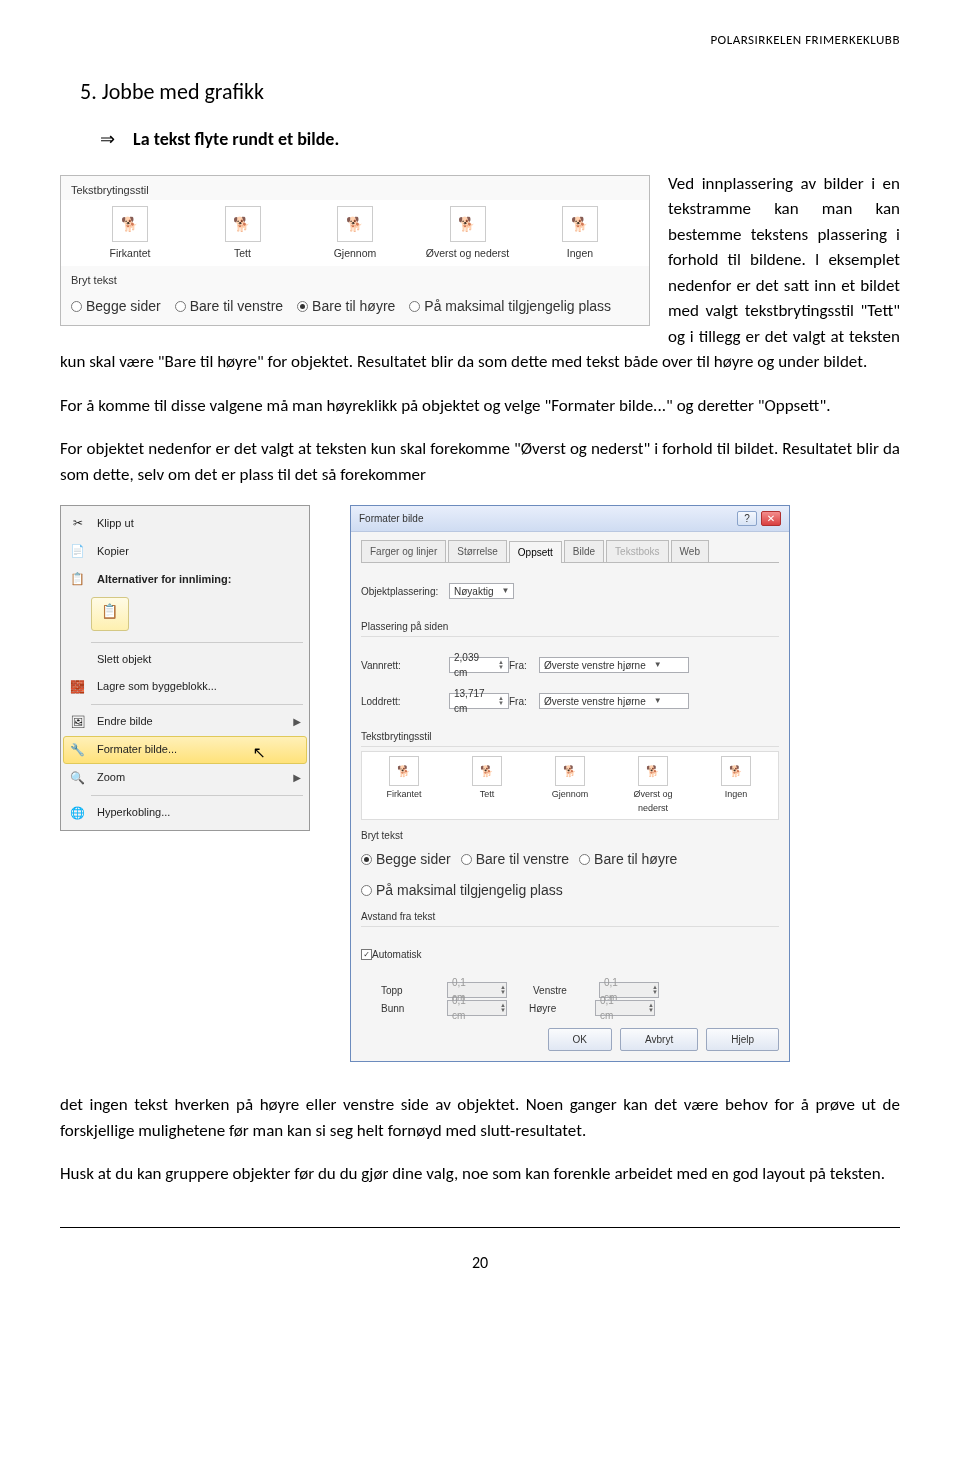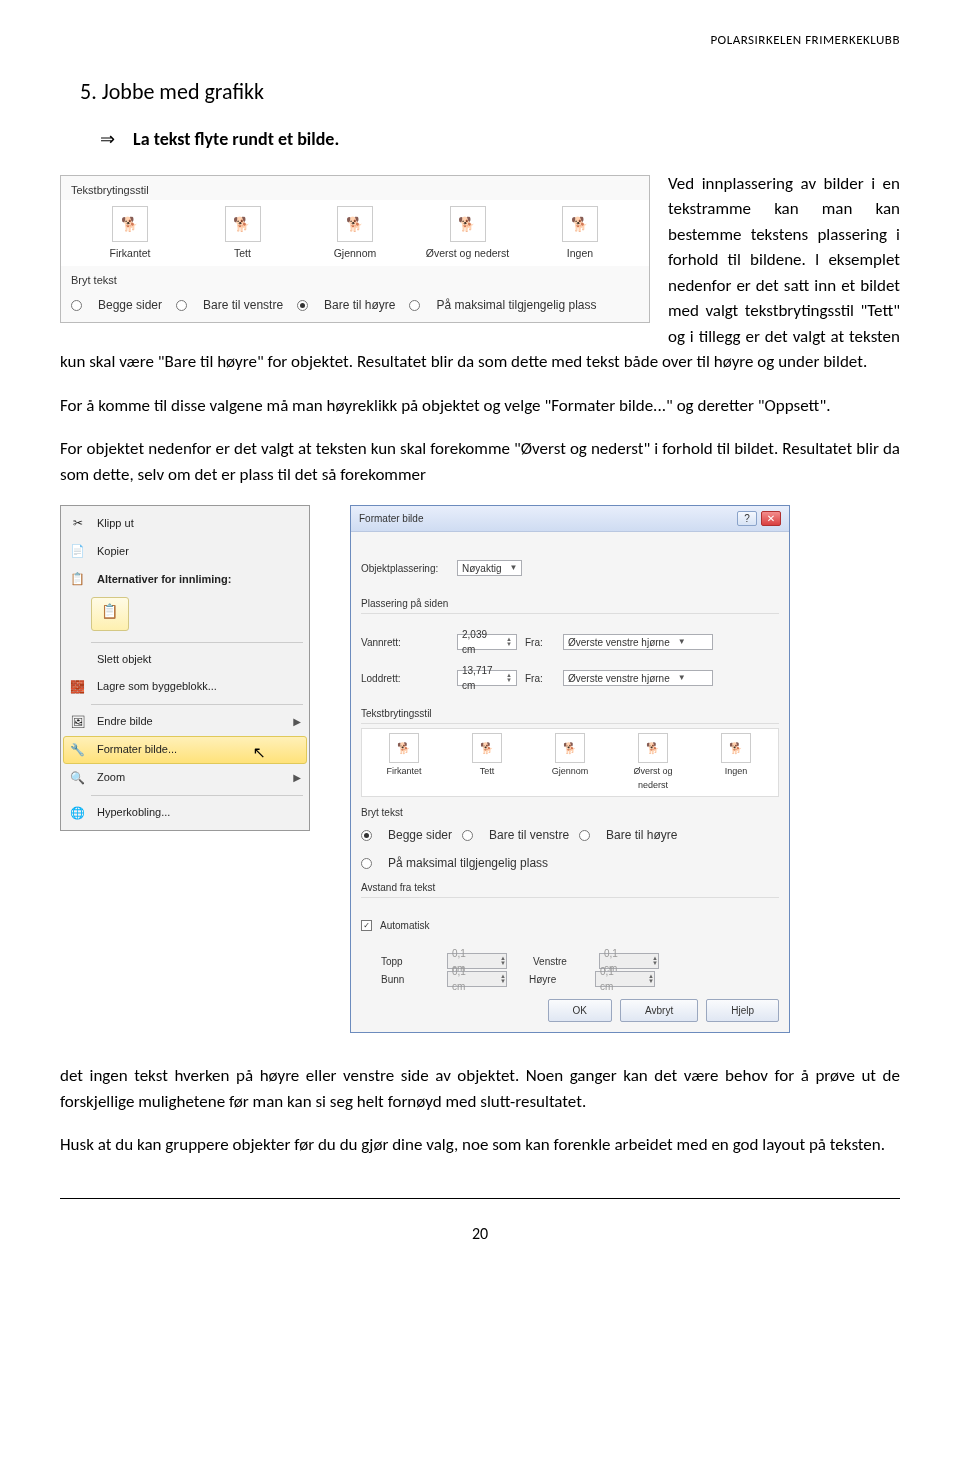--- a/index.html
+++ b/index.html
@@ -95,22 +95,22 @@
     display:flex;
     align-items:center;
     gap: 14px;
     padding: 6px 10px 8px 10px;
     background: #f9f9f9;
     flex-wrap: wrap;
   }
   .radio {
     display:inline-flex;
     align-items:center;
-    gap: 16px;
-    font-size: 12px;
+    gap: 4px;
+    font-size: 14px;
     justify-content: center;
   }
   .radio .dot {
     width: 11px; height: 11px;
     border: 1px solid #777;
     border-radius: 50%;
     display:inline-flex;
     align-items:center;
     justify-content:center;
     background:#fff;
@@ -237,21 +237,21 @@
   .tab.active {
     background: #f5f5f5;
     color: #000;
     position:relative;
     top:1px;
   }
   .tab.disabled { color: #aaa; }
   .form-row {
     display:flex;
     align-items:center;
-    gap: 8px;
+    gap: 0;
     margin: 20px 0;
     font-size:10px;
   }
   .form-row label { width: 88px; }
   .combo, .spin {
     border:1px solid #abadb3;
     background:#fff;
     padding:1px 4px;
     font-size:10px;
     display:inline-flex;
@@ -452,20 +452,28 @@
 
   <div class="dialog">
     <div class="titlebar">
       <span>Formater bilde</span>
       <span class="wbtns">
         <span class="wbtn">?</span>
         <span class="wbtn close">✕</span>
       </span>
     </div>
     <div class="dialog-body">
+      <div class="tabs">
+        <div class="tab">Farger og linjer</div>
+        <div class="tab">Størrelse</div>
+        <div class="tab active">Oppsett</div>
+        <div class="tab">Bilde</div>
+        <div class="tab disabled">Tekstboks</div>
+        <div class="tab">Web</div>
+      </div>
 
       <div class="form-row">
         <label>Objektplassering:</label>
         <span class="combo">
             <span>Nøyaktig</span>
             <span class="dd">▼</span>
           </span>
       </div>
 
       <div class="group-label">Plassering på siden</div>

